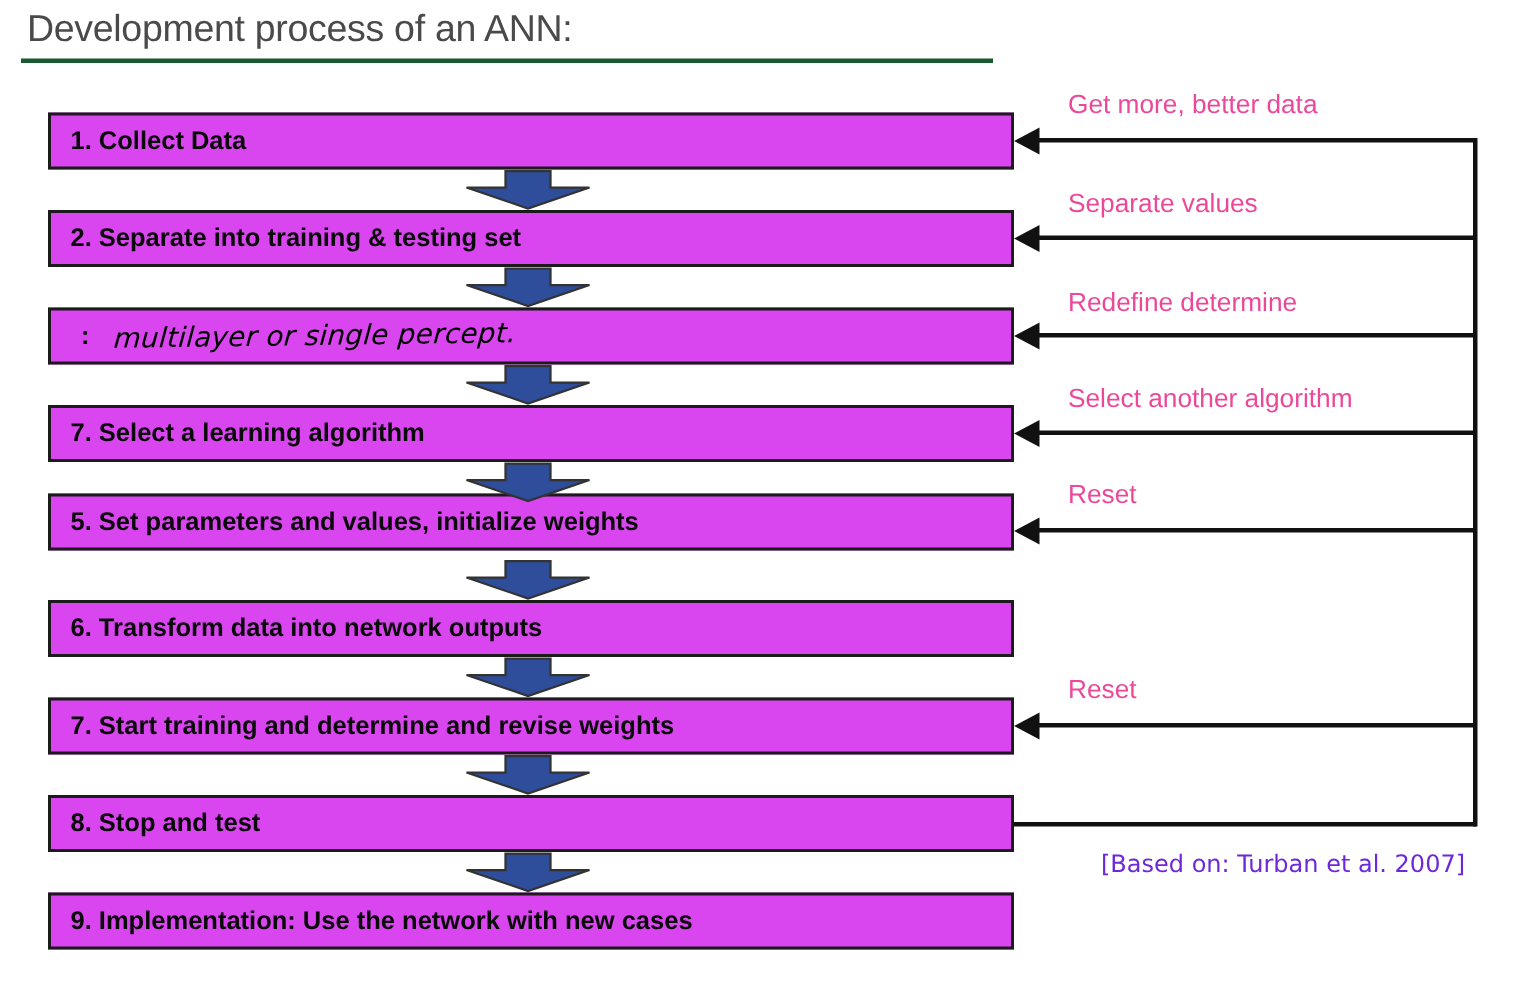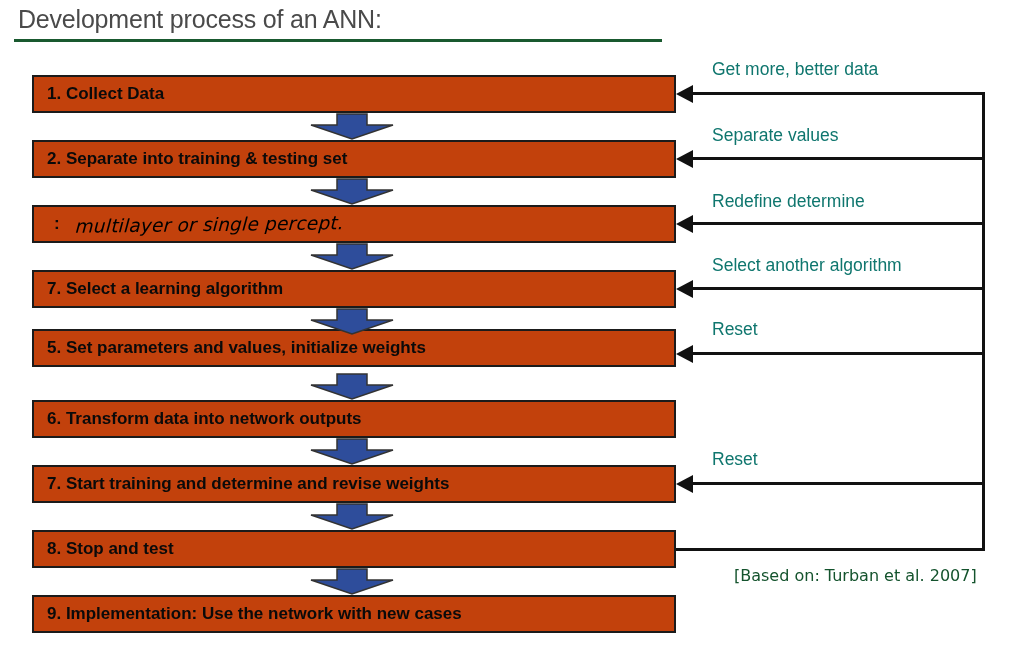--- a/index.html
+++ b/index.html
@@ -16,21 +16,21 @@
     font-size: 25px; font-weight: 400; color: #4a4a4a;
     letter-spacing: -0.2px;
   }
   .title-underline {
     position: absolute; left: 14px; top: 39px;
     width: 648px; height: 3px; background: #19592f;
   }
 
   .step-box {
     position: absolute; left: 32px; width: 644px; height: 38px;
-    background: #c2410c; border: 2px solid #1b1b1b;
+    background: #d946ef; border: 2px solid #1b1b1b;
     box-sizing: border-box;
     display: flex; align-items: center;
   }
   .step-label {
     font-size: 17px; font-weight: 700; color: #0a0a0a;
     padding-left: 13px; white-space: nowrap;
   }
   .step-separator {
     font-size: 17px; font-weight: 700; color: #0a0a0a;
     margin: 0 16px 0 20px;
@@ -49,35 +49,35 @@
     position: absolute; height: 3px; background: #111;
   }
   .fb-arrowhead {
     position: absolute; width: 0; height: 0;
     border-top: 9px solid transparent;
     border-bottom: 9px solid transparent;
     border-right: 17px solid #111;
   }
   .fb-label {
     position: absolute; left: 712px;
-    font-size: 17.5px; color: #0f766e; white-space: nowrap;
+    font-size: 17.5px; color: #ec4899; white-space: nowrap;
   }
   .fb-spine {
     position: absolute; left: 982px; top: 92px;
     width: 3px; height: 459px; background: #111;
   }
   .return-line {
     position: absolute; left: 676px; top: 548px;
     width: 308px; height: 3px; background: #111;
   }
 
   .citation {
     position: absolute; left: 734px; top: 566px;
     font-family: "DejaVu Sans", sans-serif;
-    font-size: 16px; color: #14532d; white-space: nowrap;
+    font-size: 16px; color: #6d28d9; white-space: nowrap;
   }
 </style>
 </head>
 <body>
 
 <div class="page-title">Development process of an ANN:</div>
 <div class="title-underline"></div>
 
 <div class="step-box" style="top:75px">
   <span class="step-label">1. Collect Data</span>

